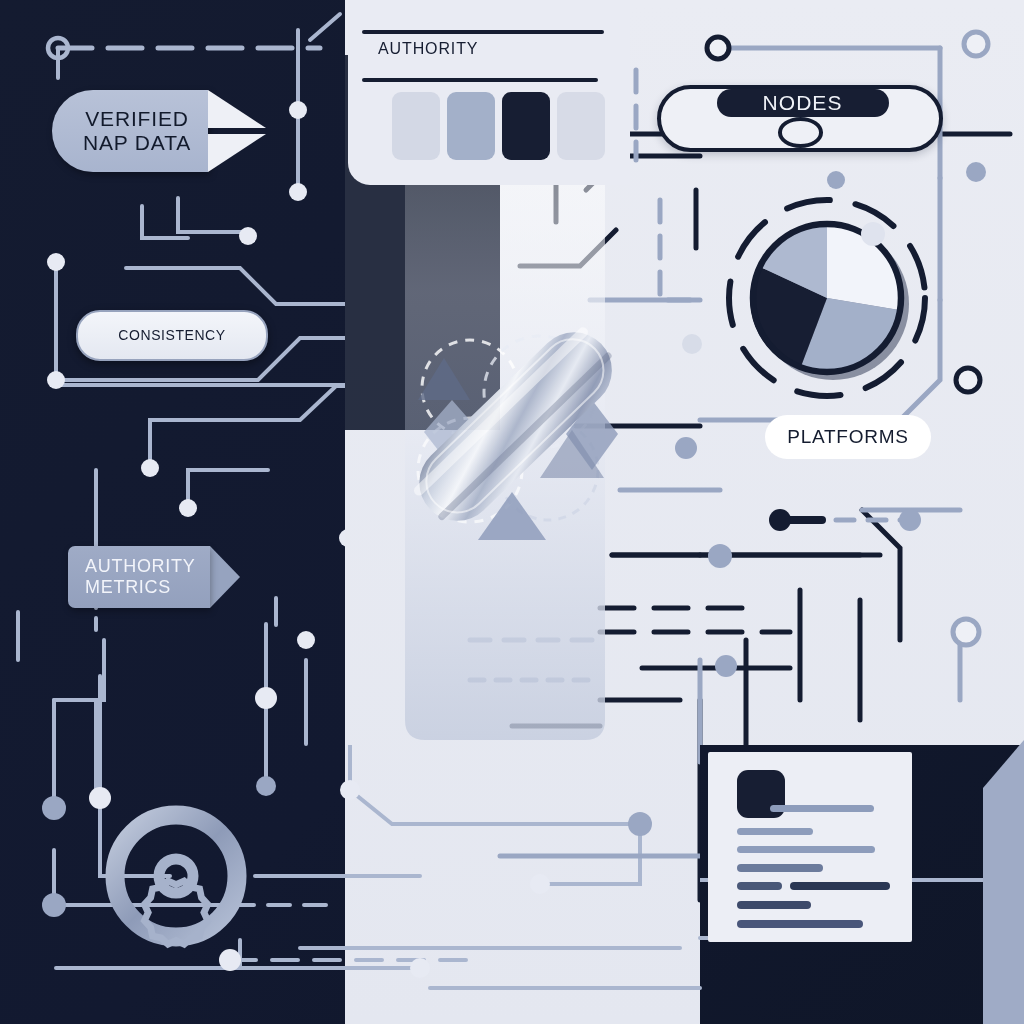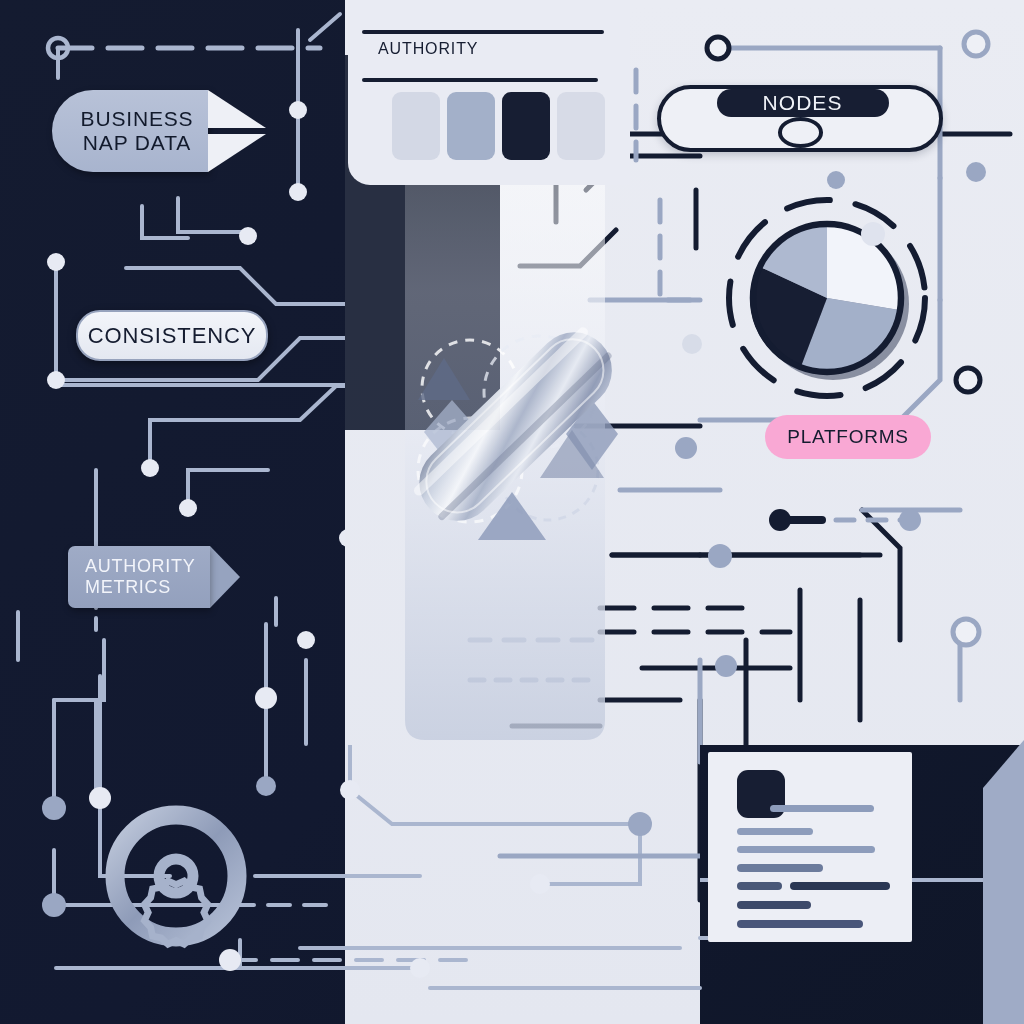--- a/index.html
+++ b/index.html
@@ -50,21 +50,21 @@
   #biz-tag span { padding-left: 14px; }
 
   
   #consistency-pill {
     left: 76px; top: 310px;
     width: 188px; height: 47px;
     border-radius: 24px;
     background: linear-gradient(180deg,#f3f5fa 0%,#e4e8f1 100%);
     border: 2.5px solid #97a3bd;
     color: #151c30;
-    font-size: 22px;
+    font-size: 14px;
     box-shadow: 0 3px 9px rgba(0,0,0,.40);
   }
 
   
   #verified-tag {
     left: 68px; top: 546px;
     width: 142px; height: 62px;
     background: linear-gradient(180deg,#9fabc6 0%,#93a0bd 100%);
     border-radius: 7px 0 0 7px;
     color: #f2f4fa;
@@ -72,21 +72,21 @@
     justify-content: flex-start;
     box-shadow: 1px 3px 7px rgba(0,0,0,.3);
   }
   #verified-tag span { padding-left: 17px; text-align: left; }
 
   
   #platforms-pill {
     left: 765px; top: 415px;
     width: 166px; height: 44px;
     border-radius: 22px;
-    background: #f9a8d4;
+    background: #ffffff;
     color: #141c2f;
     font-size: 19px;
   }
 
   
   #nodes-toggle {
     position: absolute;
     left: 657px; top: 85px;
     width: 286px; height: 67px;
     border-radius: 34px;
@@ -414,21 +414,21 @@
       <div class="auth-block" style="background:#d7dbe7"></div>
     </div>
   </div>
 
   <div id="nodes-toggle">
     <div id="nodes-knob">NODES</div>
     <div id="nodes-ring"></div>
   </div>
 
   <div class="lbl" id="biz-tag">
-    <span>BUSINESS
+    <span>VERIFIED
 NAP DATA</span>
   </div>
 
   <svg class="layer" viewBox="0 0 1024 1024" style="pointer-events:none">
     <path d="M208,90 L266,128 L208,128 Z" fill="#eef0f6"></path>
     <path d="M208,134 L266,134 L208,172 Z" fill="#eef0f6"></path>
     <path d="M210,546 L240,577 L210,608 Z" fill="#96a3bf"></path>
   </svg>
 
   <div class="lbl" id="consistency-pill">

